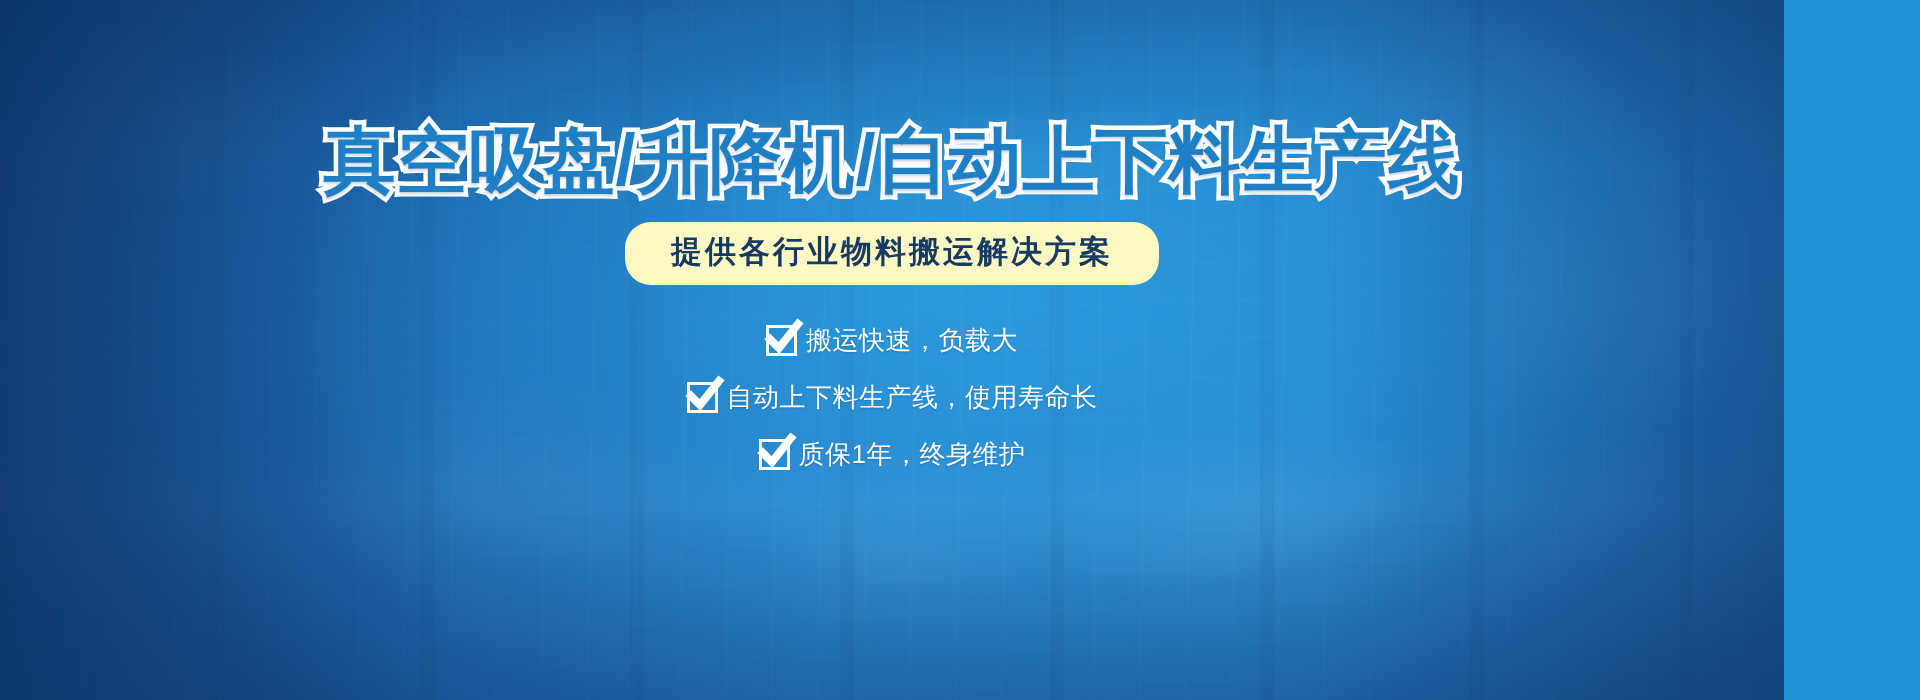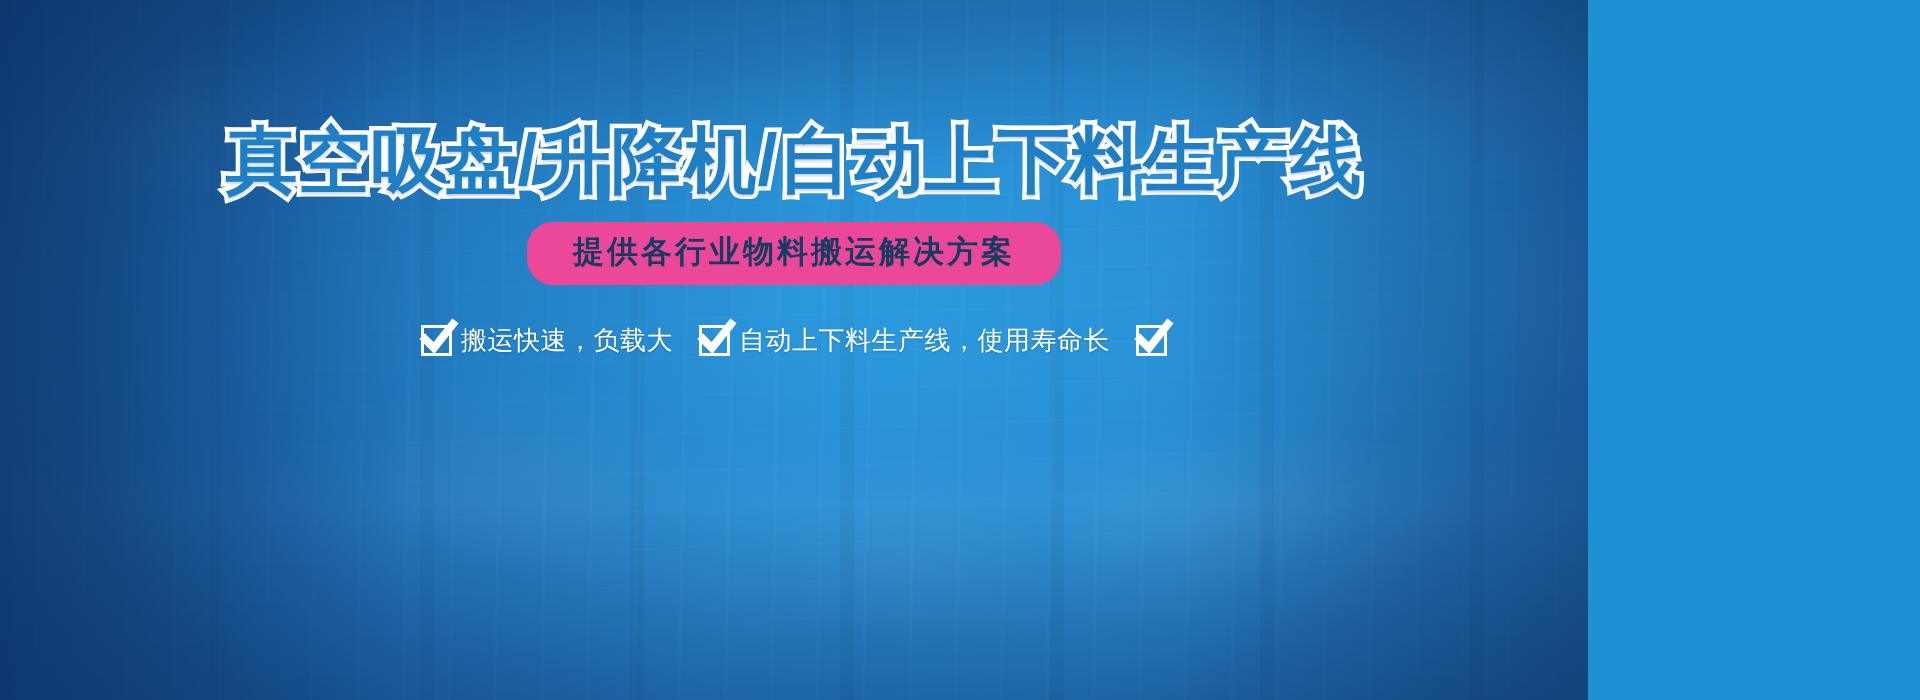--- a/index.html
+++ b/index.html
@@ -2,21 +2,21 @@
 <html><head>
 <meta charset="utf-8">
 <style>
   html,body{margin:0;padding:0;}
   body{
     width:1920px;height:700px;overflow:hidden;
     font-family:"Liberation Sans","DejaVu Sans",sans-serif;
     background:#1f8fd6;
   }
   .banner{
-    position:relative;width:1588px;height:700px;overflow:hidden;
+    position:relative;width:1784px;height:700px;overflow:hidden;
   }
   
   .bg{position:absolute;inset:0;background:#1f7cc0;}
   .bg-photo{
     position:absolute;inset:0;
     background-color:#2a6ea8;
     background-image:
       
       repeating-linear-gradient(91deg, rgba(255,255,255,.055) 0px, rgba(255,255,255,.055) 3px, rgba(0,0,0,0) 3px, rgba(0,0,0,0) 46px),
       repeating-linear-gradient(178deg, rgba(255,255,255,.04) 0px, rgba(255,255,255,.04) 2px, rgba(0,0,0,0) 2px, rgba(0,0,0,0) 38px),
@@ -62,37 +62,38 @@
     color:#1f7fc4;
     white-space:nowrap;
     line-height:1.08;
     -webkit-text-stroke:9px #ffffff;
     paint-order:stroke fill;
     text-shadow:0 2px 3px rgba(10,50,100,.22);
   }
 
   .subtitle-badge{
     margin-top:22px;
-    background:#ec4899;
+    background:#fef9c3;
     color:#173a63;
     font-size:31px;
     font-weight:bold;
     letter-spacing:3px;
     padding:11px 46px 13px 46px;
     border-radius:26px;
     white-space:nowrap;
     line-height:1.25;
   }
 
   .features{
     margin-top:40px;
     display:flex;
     align-items:center;
     gap:26px;
     white-space:nowrap;
+    flex-direction:column;
   }
   .feature{
     display:flex;
     align-items:center;
     gap:9px;
   }
   .check-box{
     width:31px;height:31px;
     flex:0 0 31px;
     border:3px solid #ffffff;
@@ -151,17 +152,18 @@
         </span>
         <span class="feature-label">自动上下料生产线，使用寿命长</span>
       </div>
 
       <div class="feature">
         <span class="check-box">
           <svg viewBox="0 0 40 40" aria-hidden="true">
             <path d="M6 20 L15 29 L34 5" fill="none" stroke="#ffffff" stroke-width="8" stroke-linecap="square" stroke-linejoin="miter"></path>
           </svg>
         </span>
+        <span class="feature-label">质保1年，终身维护</span>
       </div>
 
     </div>
   </div>
 </div>
 
 </body></html>

